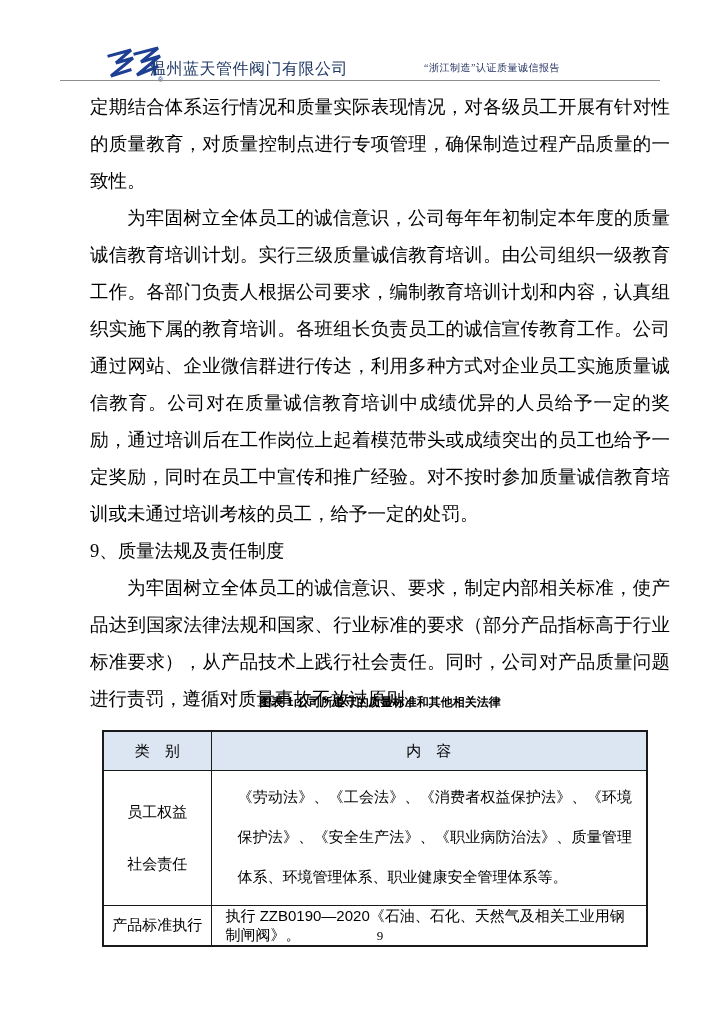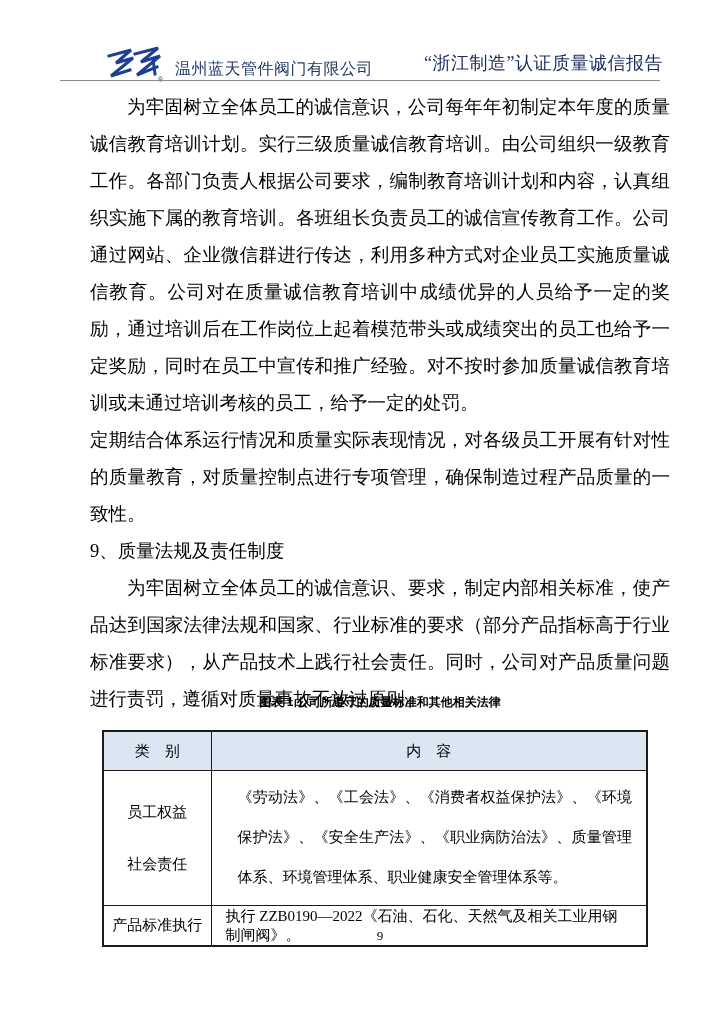--- a/index.html
+++ b/index.html
@@ -8,27 +8,27 @@
     width:720px;height:1018px;
     margin:0 auto;
     background:#ffffff;
     overflow:hidden;
     font-family:"Liberation Serif","DejaVu Serif",serif;
     color:#000;
   }
   
   .hdr-logo{position:absolute;left:106px;top:45px;width:58px;height:38px;}
   .hdr-company{
-    position:absolute;left:175px;top:59px;
+    position:absolute;left:150px;top:59px;
     font-size:16px;letter-spacing:.5px;color:#1f3864;
     font-family:"Liberation Serif","DejaVu Serif",serif;
   }
   .hdr-title{
-    position:absolute;left:424px;top:51px;
-    font-size:18px;letter-spacing:.5px;color:#1b2a5e;
+    position:absolute;left:424px;top:61px;
+    font-size:10px;letter-spacing:.5px;color:#1b2a5e;
     font-family:"Liberation Serif","DejaVu Serif",serif;
   }
   .hdr-rule{
     position:absolute;left:60px;top:80px;width:600px;height:0;
     border-top:1px solid #8d8d8d;
   }
   
   .body-text{
     position:absolute;left:90px;top:89px;width:580px;
     font-size:18.5px;line-height:37px;
@@ -39,21 +39,21 @@
   
   .tbl-caption{
     position:absolute;left:90px;top:694px;width:580px;
     text-align:center;font-weight:bold;font-size:12px;
     font-family:"Liberation Sans","DejaVu Sans",sans-serif;
   }
   
   .std-table{
     position:absolute;left:102px;top:730px;width:546px;
     border-collapse:collapse;table-layout:fixed;
-    font-family:Liberation Serif, serif;
+    font-family:Liberation Sans, sans-serif;
     font-size:15px;
   }
   .std-table col.c-cat{width:108px;}
   .std-table th,.std-table td{
     border:1px solid #1a1a1a;
     vertical-align:middle;
   }
   .std-table{border:2px solid #1a1a1a;}
   .std-table th{
     background:#dce6f2;
@@ -88,22 +88,22 @@
         <path d="M47 14 L49 29"></path>
       </g>
       <text x="52" y="37" font-size="7" fill="#1d3f94" font-family="Liberation Sans, sans-serif">®</text>
     </svg>
   </div>
   <div class="hdr-company">温州蓝天管件阀门有限公司</div>
   <div class="hdr-title">“浙江制造”认证质量诚信报告</div>
   <div class="hdr-rule"></div>
 
   <div class="body-text">
+    <p class="para">定期结合体系运行情况和质量实际表现情况，对各级员工开展有针对性的质量教育，对质量控制点进行专项管理，确保制造过程产品质量的一致性。</p>
     <p class="para indent">为牢固树立全体员工的诚信意识，公司每年年初制定本年度的质量诚信教育培训计划。实行三级质量诚信教育培训。由公司组织一级教育工作。各部门负责人根据公司要求，编制教育培训计划和内容，认真组织实施下属的教育培训。各班组长负责员工的诚信宣传教育工作。公司通过网站、企业微信群进行传达，利用多种方式对企业员工实施质量诚信教育。公司对在质量诚信教育培训中成绩优异的人员给予一定的奖励，通过培训后在工作岗位上起着模范带头或成绩突出的员工也给予一定奖励，同时在员工中宣传和推广经验。对不按时参加质量诚信教育培训或未通过培训考核的员工，给予一定的处罚。</p>
-    <p class="para">定期结合体系运行情况和质量实际表现情况，对各级员工开展有针对性的质量教育，对质量控制点进行专项管理，确保制造过程产品质量的一致性。</p>
     <p class="para">9、质量法规及责任制度</p>
     <p class="para indent">为牢固树立全体员工的诚信意识、要求，制定内部相关标准，使产品达到国家法律法规和国家、行业标准的要求（部分产品指标高于行业标准要求），从产品技术上践行社会责任。同时，公司对产品质量问题进行责罚，遵循对质量事故不放过原则。</p>
   </div>
 
   <div class="tbl-caption">图表 1 公司所遵守的质量标准和其他相关法律</div>
 
   <table class="std-table">
     <colgroup>
         <col class="c-cat">
         <col>
@@ -113,20 +113,20 @@
       <th>类　别</th>
       <th>内　容</th>
     </tr>
     <tr class="r1">
       <td class="cat">员工权益
 社会责任</td>
       <td class="cont">《劳动法》、《工会法》、《消费者权益保护法》、《环境保护法》、《安全生产法》、《职业病防治法》、质量管理体系、环境管理体系、职业健康安全管理体系等。</td>
     </tr>
     <tr class="r2">
       <td class="cat">产品标准执行</td>
-      <td class="cont">执行 ZZB0190—2022《石油、石化、天然气及相关工业用钢制闸阀》。</td>
+      <td class="cont">执行 ZZB0190—2020《石油、石化、天然气及相关工业用钢制闸阀》。</td>
     </tr>
   </tbody>
     </table>
 
   <div class="page-num">9</div>
 
 </div>
 
 </body></html>

